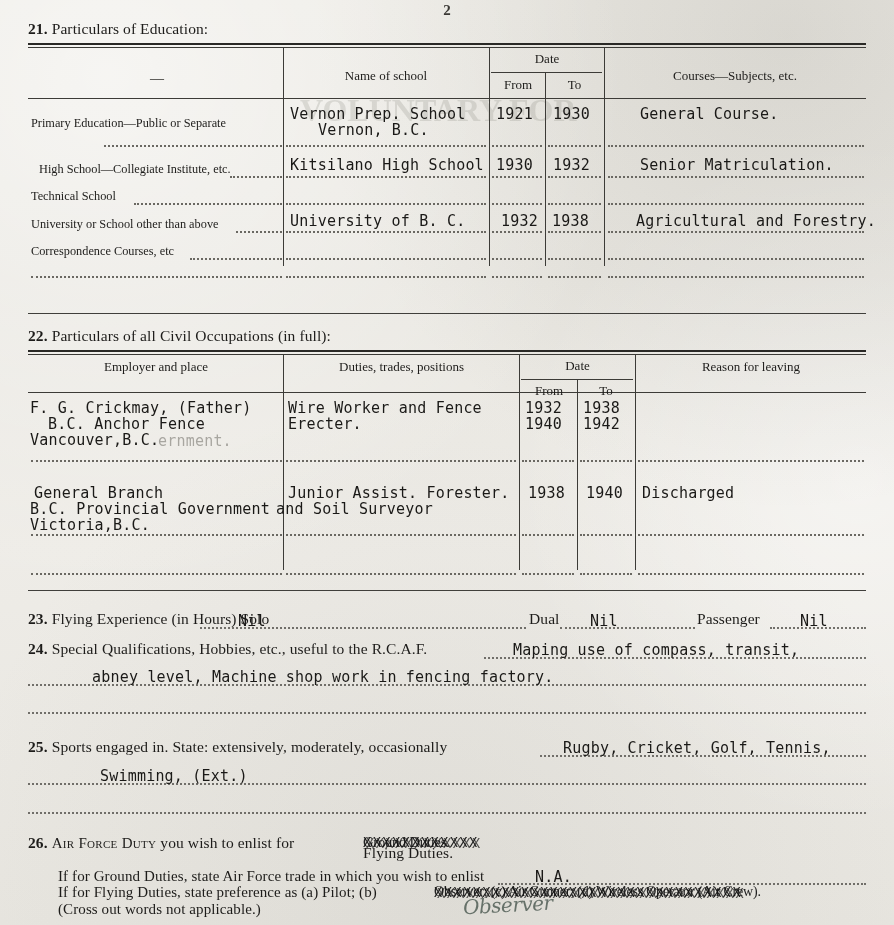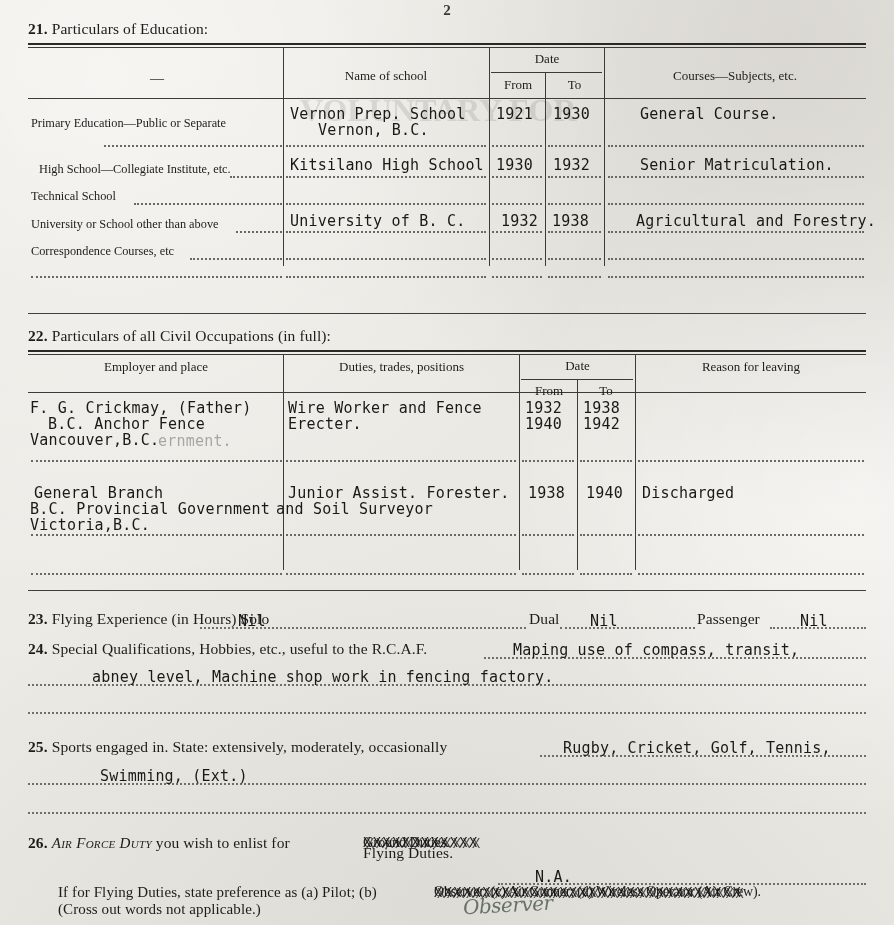--- a/index.html
+++ b/index.html
@@ -118,21 +118,21 @@
     position:absolute;
     font-family:"DejaVu Serif",serif;
     font-style:italic;
     font-size:20px;
     color:#4c5a52;
     transform:rotate(-3deg);
     opacity:.82;
     letter-spacing:-.5px;
   }
 
-  .smallcaps{font-variant:small-caps;letter-spacing:.3px;font-style:italic;}
+  .smallcaps{font-variant:small-caps;letter-spacing:.3px;}
   
   .ghost{
     position:absolute;color:rgba(120,118,110,.20);
     font-family:"Liberation Serif",serif;font-weight:700;
     pointer-events:none;white-space:nowrap;
   }
 </style>
 </head>
 <body>
 
@@ -352,20 +352,21 @@
 
   <div class="xout" style="left:363px;top:826px;margin-top:8px;">
     <span class="under">
       <span>Ground Duties.</span>
       <span class="over" aria-hidden="true">XXXXXXXXXXXX</span>
       <span class="over2" aria-hidden="true">XXXXXXXXXXXX</span>
     </span>
   </div>
   <div class="qline" style="left:363px;top:844px;">Flying Duties.</div>
 
+  <div class="qline" style="left:58px;top:868px;font-size:15px;">If for Ground Duties, state Air Force trade in which you wish to enlist</div>
   <div class="rule-dots" style="left:498px;top:883px;width:368px;"></div>
   <div class="tw" style="left:535px;top:868px;">N.A.</div>
 
   <div class="qline" style="left:58px;top:884px;font-size:15px;">If for Flying Duties, state preference as (a)  Pilot; (b)</div>
 
   <div class="xout" style="left:434px;top:884px;font-size:14px;">
     <span class="under">
       <span>Observer; (c) Air Gunner; (d) Wireless Operator (Air Crew).</span>
       <span class="over" aria-hidden="true">XXXXXXXXXXXXXXXXXXXXXXXXXXXXXXXX</span>
       <span class="over2" aria-hidden="true">XXXXXXXXXXXXXXXXXXXXXXXXXXXXXXXX</span>

